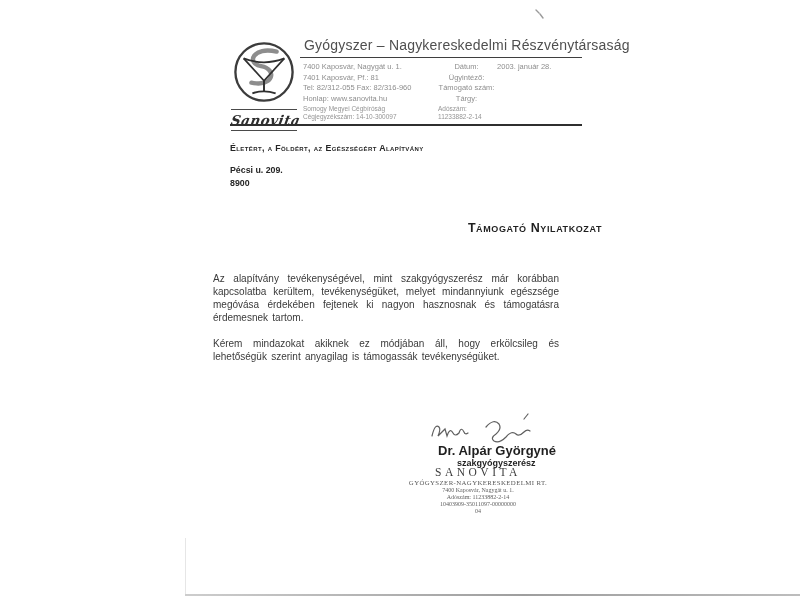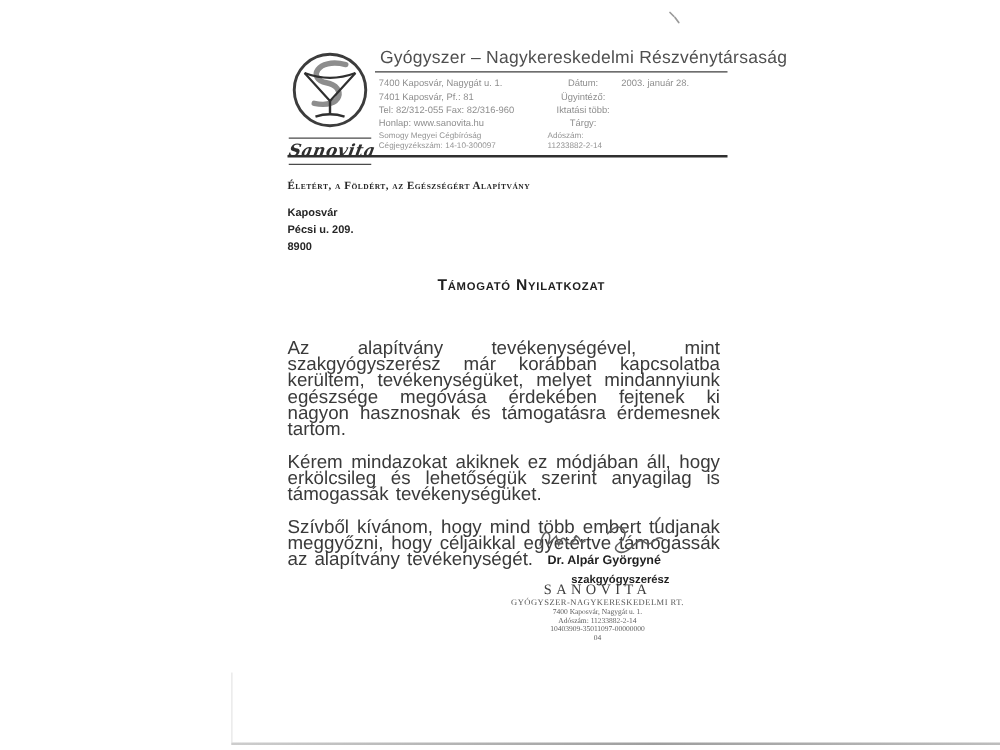--- a/index.html
+++ b/index.html
@@ -21,34 +21,34 @@
   }
   .company-rule{position:absolute;left:300px;top:57px;width:282px;border:0;border-top:1.5px solid #3f3f3f;margin:0;}
   .contact-col{position:absolute;left:303px;top:62px;font-size:7.5px;color:#8e8e8e;line-height:10.5px;white-space:nowrap;}
   .registry-col{position:absolute;left:303px;top:105px;font-size:6.5px;color:#949494;line-height:8px;white-space:nowrap;}
   .meta-col{position:absolute;left:438px;top:62px;font-size:7.5px;color:#8e8e8e;line-height:10.5px;white-space:nowrap;}
   .meta-row .lbl{display:inline-block;width:57px;text-align:center;}
   .tax-col{position:absolute;left:438px;top:105px;font-size:6.5px;color:#949494;line-height:8px;white-space:nowrap;}
   .head-rule{position:absolute;left:230px;top:124px;width:352px;border:0;border-top:2.5px solid #2f2f2f;margin:0;}
   
   .recipient{position:absolute;left:230px;top:142px;font-size:8.8px;font-weight:bold;color:#262626;}
-  .recipient .caps{font-variant:small-caps;letter-spacing:0.4px;font-family:Liberation Serif, serif;}
+  .recipient .caps{font-variant:small-caps;letter-spacing:0.4px;}
   .recipient div{line-height:13.5px;}
   .recipient .gap{height:8px;}
   
   .doc-title{
-    position:absolute;left:232px;top:221px;width:370px;text-align:center;
+    position:absolute;left:232px;top:221px;width:370px;text-align:right;
     font-size:12.5px;font-weight:bold;font-variant:small-caps;letter-spacing:0.6px;color:#1f1f1f;
   }
   
-  .body-text{position:absolute;left:230px;top:272px;width:346px;font-size:15px;line-height:13px;color:#3a3a3a;text-align:justify;word-spacing:1.5px;}
+  .body-text{position:absolute;left:213px;top:272px;width:346px;font-size:10px;line-height:13px;color:#3a3a3a;text-align:justify;word-spacing:1.5px;}
   .body-text p{margin:0 0 13px 0;}
   
   .sig-img{position:absolute;left:426px;top:412px;}
-  .sig-name{position:absolute;left:438px;top:443px;font-size:10px;font-weight:bold;color:#1f1f1f;white-space:nowrap;}
+  .sig-name{position:absolute;left:438px;top:443px;font-size:13px;font-weight:bold;color:#1f1f1f;white-space:nowrap;}
   .sig-role{position:absolute;left:441px;top:458px;font-size:9px;font-weight:bold;color:#1f1f1f;white-space:nowrap;margin-left:16px;}
   
   .stamp{position:absolute;left:393px;top:466px;width:170px;text-align:center;
     font-family:"Liberation Serif", serif;color:#4a4a4a;}
   .stamp .s1{font-size:11.5px;letter-spacing:3.5px;color:#3c3c3c;line-height:13px;}
   .stamp .s2{font-size:6.8px;letter-spacing:0.4px;line-height:8px;color:#585858;}
   .stamp .s3{font-size:6px;line-height:7px;color:#606060;}
   
   .page-bottom-edge{position:absolute;left:185px;top:594px;width:615px;height:1.6px;
     background:linear-gradient(to right,#cdcdcd,#9e9e9e 55%,#bdbdbd);}
@@ -92,50 +92,48 @@
   <div class="meta-col">
     <div class="meta-row">
       <span class="lbl">Dátum:</span>
       <span>2003. január 28.</span>
     </div>
     <div class="meta-row">
       <span class="lbl">Ügyintéző:</span>
       <span></span>
     </div>
     <div class="meta-row">
-      <span class="lbl">Iktatási több:</span>
+      <span class="lbl">Támogató szám:</span>
       <span></span>
     </div>
     <div class="meta-row">
       <span class="lbl">Tárgy:</span>
       <span></span>
     </div>
   </div>
 
   <div class="tax-col">
     <div>Adószám:</div>
     <div>11233882-2-14</div>
   </div>
 
   <hr class="head-rule">
 
   <div class="recipient">
     <div class="caps">Életért, a Földért, az Egészségért Alapítvány</div>
     <div class="gap"></div>
-    <div>Kaposvár</div>
     <div>Pécsi u. 209.</div>
     <div>8900</div>
   </div>
 
   <div class="doc-title">Támogató Nyilatkozat</div>
 
   <div class="body-text">
     <p>Az alapítvány tevékenységével, mint szakgyógyszerész már korábban kapcsolatba kerültem, tevékenységüket, melyet mindannyiunk egészsége megóvása érdekében fejtenek ki nagyon hasznosnak és támogatásra érdemesnek tartom.</p>
     <p>Kérem mindazokat akiknek ez módjában áll, hogy erkölcsileg és lehetőségük szerint anyagilag is támogassák tevékenységüket.</p>
-    <p>Szívből kívánom, hogy mind több embert tudjanak meggyőzni, hogy céljaikkal egyetértve támogassák az alapítvány tevékenységét.</p>
   </div>
 
   <svg class="sig-img" width="118" height="34" viewBox="0 0 118 34">
     <path d="M6 24 q3 -13 7 -9 q2 2 -1 9 q4 -4 7 -7 l2 7 q3 -9 6 -3 q2 4 6 0 q2 -7 5 -1 q1 3 4 1" fill="none" stroke="#5f5f5f" stroke-width="1.2" stroke-linecap="round"></path>
     <path d="M60 15 q8 -9 13 -3 q3 5 -3 10 q-6 4 -2 7 q5 3 12 -4 q6 -7 10 -3 q3 3 8 -2 q3 -3 6 -1" fill="none" stroke="#5f5f5f" stroke-width="1.2" stroke-linecap="round"></path>
     <path d="M98 7 l4 -5" fill="none" stroke="#5f5f5f" stroke-width="1.2" stroke-linecap="round"></path>
   </svg>
   <div class="sig-name">Dr. Alpár Györgyné</div>
   <div class="sig-role">szakgyógyszerész</div>
 

